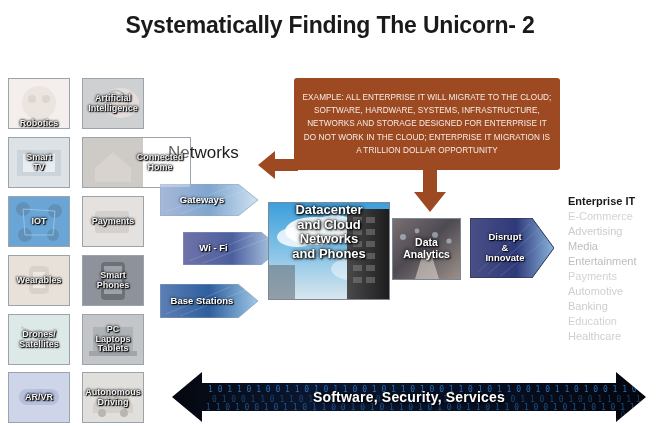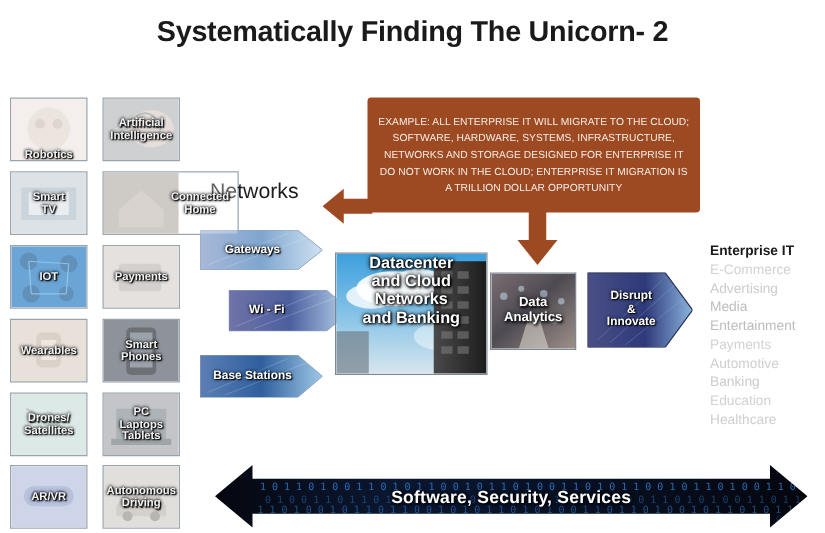--- a/index.html
+++ b/index.html
@@ -347,21 +347,21 @@
         <rect x="84" y="62" width="9" height="6"></rect>
           <rect x="97" y="62" width="9" height="6"></rect>
         <rect x="84" y="74" width="9" height="6"></rect>
           <rect x="97" y="74" width="9" height="6"></rect>
       </g>
     </svg>
     <div class="dc-text">
       <span>Datacenter</span>
       <span>and Cloud</span>
       <span>Networks</span>
-      <span>and Banking</span>
+      <span>and Phones</span>
     </div>
   </div>
 
   <div class="da-box">
     <svg width="67" height="60" viewBox="0 0 67 60" preserveAspectRatio="none">
       <defs>
         <linearGradient id="dag" x1="0" y1="0" x2="1" y2="1">
           <stop offset="0%" stop-color="#7a6f73"></stop>
             <stop offset="45%" stop-color="#4e4a52"></stop>
           <stop offset="100%" stop-color="#9d9089"></stop>

